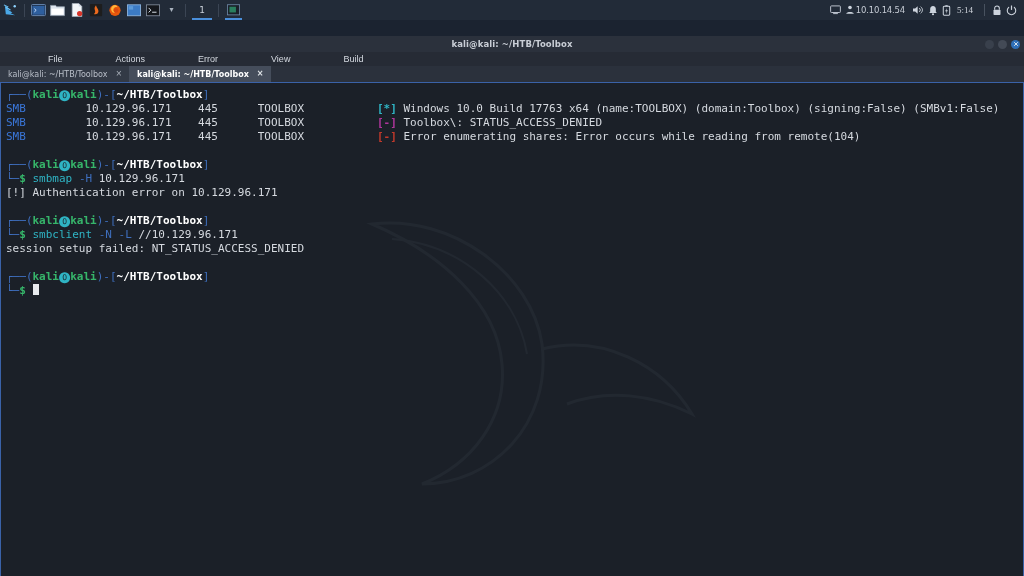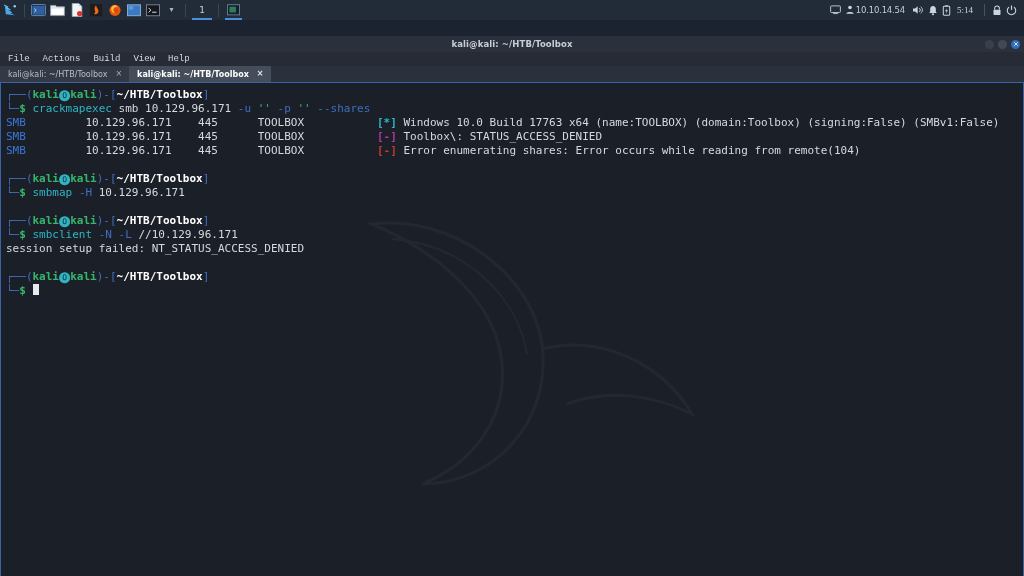--- a/index.html
+++ b/index.html
@@ -64,22 +64,23 @@
   .wc-close{background:#2f6fb8;}
 
   #menubar{
     height:14px;width:100%;
     background:#262b35;
     display:flex;align-items:center;
     padding-left:8px;box-sizing:border-box;
   }
   .menu-item{
     color:#d4d9e0;font-size:9px;margin-right:13px;
-    font-family:Liberation Mono, monospace;
+    font-family:Liberation Sans, sans-serif;
     cursor:default;
+    margin-left:40px;
   }
 
   #tabbar{
     height:16px;width:100%;
     background:#2b313c;
     display:flex;align-items:stretch;
     box-sizing:border-box;
   }
   .tab{
     display:flex;align-items:center;
@@ -294,23 +295,23 @@
         <svg width="6" height="6" viewBox="0 0 8 8">
           <path d="M1.6 1.6 L6.4 6.4 M6.4 1.6 L1.6 6.4" stroke="#e9eef4" stroke-width="1.2"></path>
         </svg>
       </div>
     </div>
   </div>
 
   <div id="menubar">
     <span class="menu-item">File</span>
     <span class="menu-item">Actions</span>
+    <span class="menu-item">Error</span>
+    <span class="menu-item">View</span>
     <span class="menu-item">Build</span>
-    <span class="menu-item">View</span>
-    <span class="menu-item">Help</span>
   </div>
 
   <div id="tabbar">
     <div class="tab tab-inactive">
       <span class="tab-label">kali@kali: ~/HTB/Toolbox</span>
       <span class="tab-close">×</span>
     </div>
     <div class="tab tab-active">
       <span class="tab-label">kali@kali: ~/HTB/Toolbox</span>
       <span class="tab-close">×</span>
@@ -321,32 +322,32 @@
   <div id="term-outer">
     <div id="term">
 
       <svg id="watermark" viewBox="0 0 420 330">
         <path d="M40 40 C120 30 200 90 210 160 C220 240 160 300 90 300 C140 280 175 235 170 180 C165 120 110 70 40 40 Z" fill="none" stroke="#9fb4cc" stroke-width="3"></path>
         <path d="M210 165 C270 150 330 180 360 230 C320 210 275 205 235 220" fill="none" stroke="#9fb4cc" stroke-width="3"></path>
         <path d="M60 55 C130 60 185 110 195 170" fill="none" stroke="#9fb4cc" stroke-width="2"></path>
       </svg>
 
       <div class="line"><span class="c-brace">┌──</span><span class="c-brace">(</span><span class="c-user">kali</span><span class="c-at">⓿</span><span class="c-user">kali</span><span class="c-brace">)-[</span><span class="c-path">~/HTB/Toolbox</span><span class="c-brace">]</span></div>
-      <div class="line"><span class="c-brace">└─</span><span class="c-dollar">$</span> <span class="c-cmd">crackmapexec</span><span class="c-out"> smb 10.129.96.171 </span><span class="c-flag">-u</span><span class="c-quote"> '' </span><span class="c-flag">-p</span><span class="c-quote"> '' </span><span class="c-flag">--shares</span></div>
 
       <div class="line"><span class="c-smb">SMB</span><span class="c-out">         </span><span class="c-out">10.129.96.171</span><span class="c-out">    </span><span class="c-out">445</span><span class="c-out">      </span><span class="c-out">TOOLBOX</span><span class="c-out">           </span><span class="c-star">[*]</span><span class="c-out"> </span><span class="c-out">Windows 10.0 Build 17763 x64 (name:TOOLBOX) (domain:Toolbox) (signing:False) (SMBv1:False)</span></div>
 
       <div class="line"><span class="c-smb">SMB</span><span class="c-out">         </span><span class="c-out">10.129.96.171</span><span class="c-out">    </span><span class="c-out">445</span><span class="c-out">      </span><span class="c-out">TOOLBOX</span><span class="c-out">           </span><span class="c-minus-m">[-]</span><span class="c-out"> </span><span class="c-out">Toolbox\: STATUS_ACCESS_DENIED</span></div>
 
       <div class="line"><span class="c-smb">SMB</span><span class="c-out">         </span><span class="c-out">10.129.96.171</span><span class="c-out">    </span><span class="c-out">445</span><span class="c-out">      </span><span class="c-out">TOOLBOX</span><span class="c-out">           </span><span class="c-minus-r">[-]</span><span class="c-out"> </span><span class="c-out">Error enumerating shares: Error occurs while reading from remote(104)</span></div>
 
       <div class="line blank"></div>
 
       <div class="line"><span class="c-brace">┌──</span><span class="c-brace">(</span><span class="c-user">kali</span><span class="c-at">⓿</span><span class="c-user">kali</span><span class="c-brace">)-[</span><span class="c-path">~/HTB/Toolbox</span><span class="c-brace">]</span></div>
       <div class="line"><span class="c-brace">└─</span><span class="c-dollar">$</span> <span class="c-cmd">smbmap</span><span class="c-out"> </span><span class="c-flag">-H</span><span class="c-out"> 10.129.96.171</span></div>
+      <div class="line">[!] Authentication error on 10.129.96.171</div>
 
       <div class="line blank"></div>
 
       <div class="line"><span class="c-brace">┌──</span><span class="c-brace">(</span><span class="c-user">kali</span><span class="c-at">⓿</span><span class="c-user">kali</span><span class="c-brace">)-[</span><span class="c-path">~/HTB/Toolbox</span><span class="c-brace">]</span></div>
       <div class="line"><span class="c-brace">└─</span><span class="c-dollar">$</span> <span class="c-cmd">smbclient</span><span class="c-out"> </span><span class="c-flag">-N</span><span class="c-out"> </span><span class="c-flag">-L</span><span class="c-out"> //10.129.96.171</span></div>
       <div class="line">session setup failed: NT_STATUS_ACCESS_DENIED</div>
 
       <div class="line blank"></div>
 
       <div class="line"><span class="c-brace">┌──</span><span class="c-brace">(</span><span class="c-user">kali</span><span class="c-at">⓿</span><span class="c-user">kali</span><span class="c-brace">)-[</span><span class="c-path">~/HTB/Toolbox</span><span class="c-brace">]</span></div>

